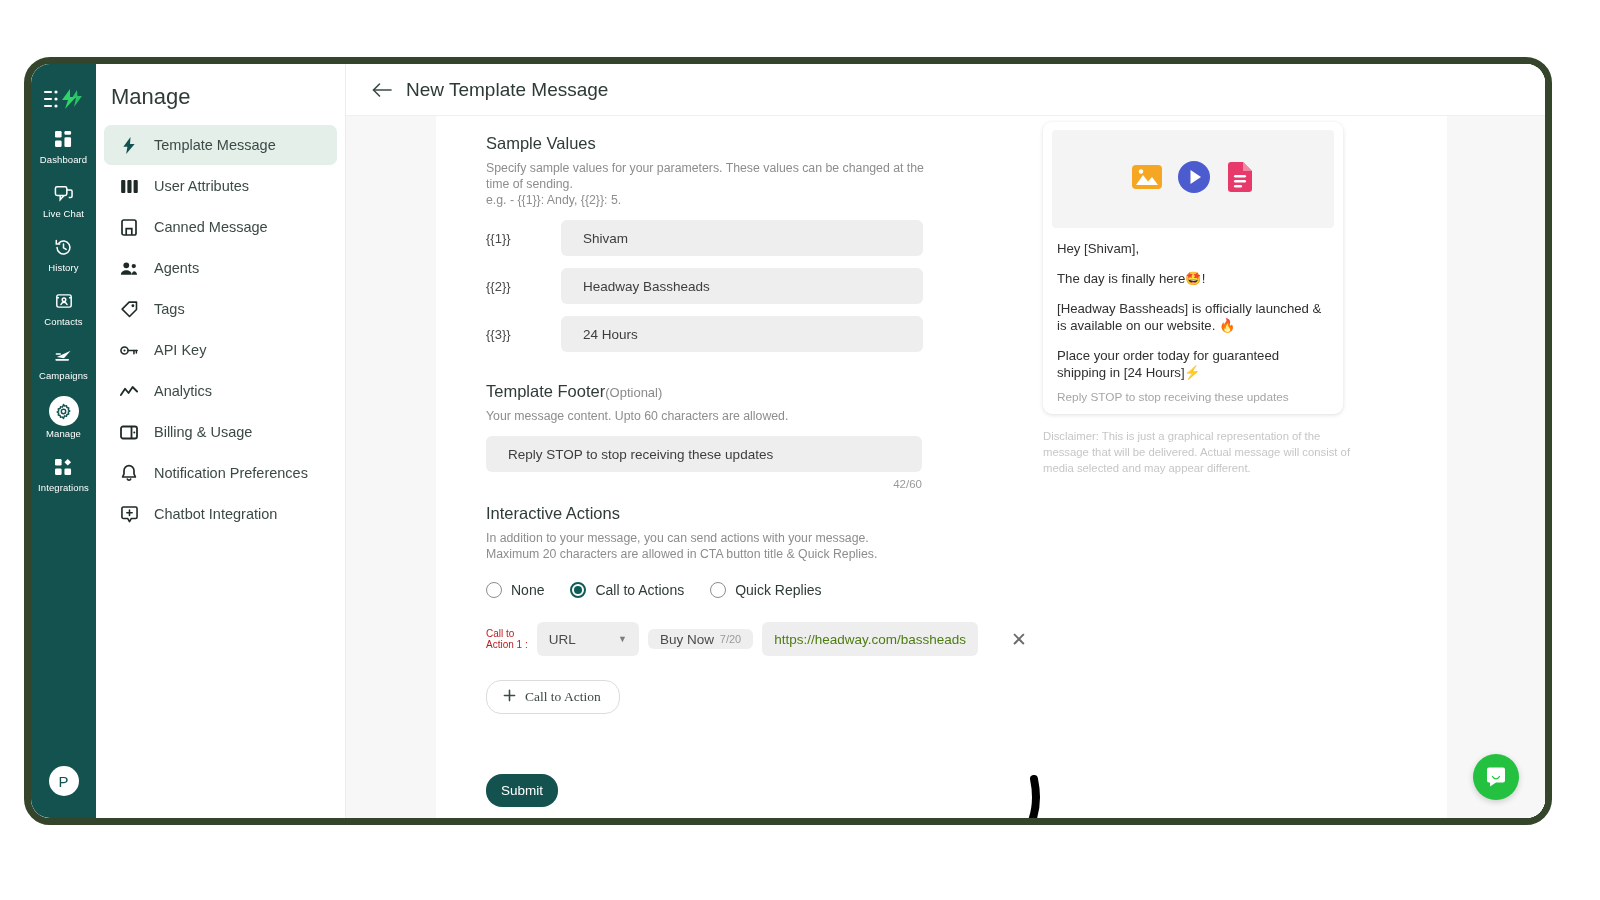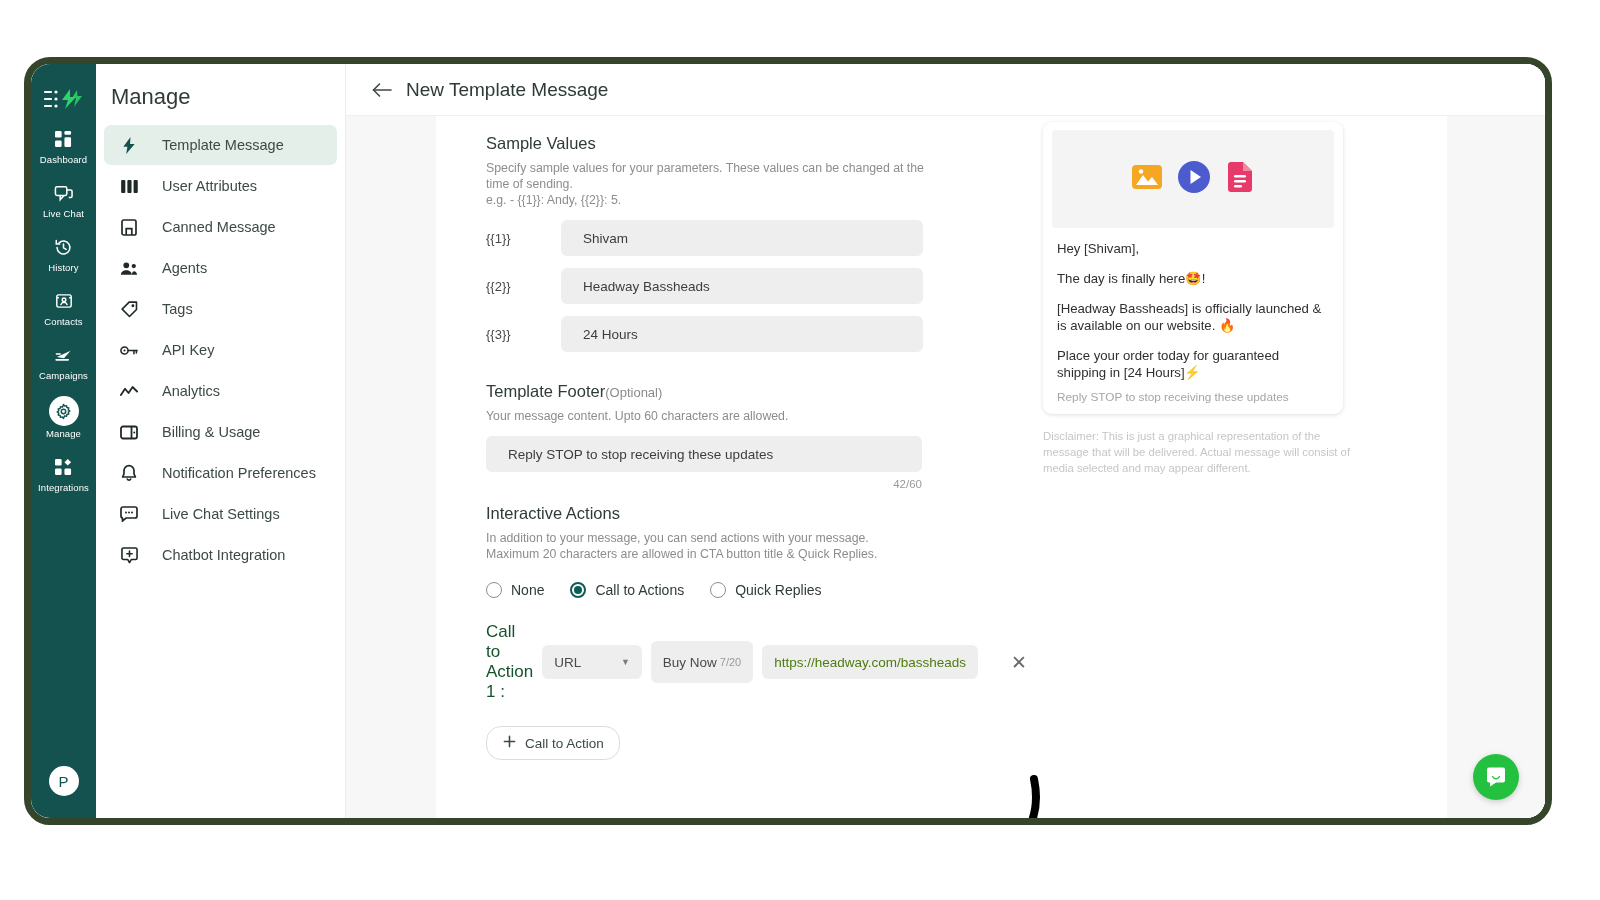--- a/index.html
+++ b/index.html
@@ -86,21 +86,21 @@
     border-right: 1px solid #ececec;
     padding-top: 16px;
   }
   #sidebar-title {
     font-size: 22px; color: #2f3b38;
     padding: 4px 0 14px 15px;
     font-weight: 400;
   }
   .nav-item {
     display: flex; align-items: center;
-    gap: 24px;
+    gap: 16px;
     height: 40px;
     margin: 1px 8px;
     padding-left: 16px;
     border-radius: 7px;
     cursor: pointer;
     color: #3c4a46;
     font-size: 14.5px;
   }
   .nav-item.active { background: #e4efea; }
   .nav-ico {
@@ -182,31 +182,31 @@
     display: flex; align-items: center; justify-content: center;
   }
   .radio.sel { border-color: #0c5d55; border-width: 2px; }
   .radio.sel::after {
     content: ""; width: 8px; height: 8px; border-radius: 50%;
     background: #0c5d55;
   }
   .radio-lbl { font-size: 14px; color: #2f3b38; }
 
   .cta-row { display: flex; align-items: center; gap: 9px; margin-top: 24px; }
-  .cta-lbl { font-size: 17px; color: #14532d; width: 98px; }
+  .cta-lbl { font-size: 10px; color: #b91c1c; width: 98px; }
   .select {
     width: 208px; height: 34px;
     background: #eeeeee; border-radius: 6px;
     display: flex; align-items: center; justify-content: space-between;
     padding: 0 12px; font-size: 13.5px; color: #4a4a4a;
     cursor: pointer;
   }
   .caret { font-size: 9px; color: #7c7c7c; }
   .cta-title {
-    width: 215px; height: 42px;
+    width: 215px; height: 20px;
     background: #eeeeee; border-radius: 6px;
     display: flex; align-items: center; justify-content: space-between;
     padding: 0 12px; font-size: 13.5px; color: #4a4a4a; cursor: text;
   }
   .cta-title .c { font-size: 11px; color: #9b9b9b; }
   .cta-url {
     width: 295px; height: 34px;
     background: #eeeeee; border-radius: 6px;
     display: flex; align-items: center;
     padding: 0 12px; font-size: 13.5px; color: #4d7c0f; cursor: text;
@@ -215,20 +215,21 @@
 
   .add-cta {
     margin-top: 24px;
     width: 134px; height: 34px;
     border: 1px solid #dcdcdc; border-radius: 15px;
     background: #ffffff;
     display: flex; align-items: center; gap: 9px;
     padding-left: 16px;
     font-size: 13.5px; color: #3c4a46;
     cursor: pointer;
+    font-family: Liberation Serif, serif;
   }
   #submit-btn {
     margin-top: 60px;
     width: 72px; height: 33px;
     background: #14524f; color: #ffffff;
     border: none; border-radius: 16px;
     font-size: 13.5px; cursor: pointer;
     font-family: "Liberation Sans", sans-serif;
   }
 
@@ -472,33 +473,20 @@
       <div class="nav-item">
         <span class="nav-ico">
           <svg width="16" height="18" viewBox="0 0 16 18" fill="none" stroke="currentColor" stroke-width="1.7" stroke-linejoin="round">
             <path d="M8 1.6 a5 5 0 0 0 -5 5 v3.2 L1.6 13 h12.8 L13 9.8 V6.6 a5 5 0 0 0 -5 -5 Z"></path>
             <path d="M6.3 15 a1.8 1.8 0 0 0 3.4 0" stroke-linecap="round"></path>
           </svg>
         </span>
         <span>Notification Preferences</span>
       </div>
 
-      <div class="nav-item">
-        <span class="nav-ico">
-          <svg width="18" height="16" viewBox="0 0 18 16" fill="none" stroke="currentColor" stroke-width="1.7">
-            <path d="M1 3 a2 2 0 0 1 2-2 h12 a2 2 0 0 1 2 2 v7 a2 2 0 0 1 -2 2 H6 L2.5 15 V12 H3 a2 2 0 0 1 -2-2 Z"></path>
-            <g fill="currentColor" stroke="none">
-                <circle cx="6" cy="6.5" r="1"></circle>
-                <circle cx="9" cy="6.5" r="1"></circle>
-                <circle cx="12" cy="6.5" r="1"></circle>
-              </g>
-          </svg>
-        </span>
-        <span>Live Chat Settings</span>
-      </div>
 
       <div class="nav-item">
         <span class="nav-ico">
           <svg width="17" height="17" viewBox="0 0 18 18" fill="none" stroke="currentColor" stroke-width="1.7" stroke-linejoin="round">
             <path d="M1 2.6 a1.6 1.6 0 0 1 1.6-1.6 h12.8 a1.6 1.6 0 0 1 1.6 1.6 v9 a1.6 1.6 0 0 1 -1.6 1.6 H11 L9 16.6 7 13.2 H2.6 A1.6 1.6 0 0 1 1 11.6 Z"></path>
             <path d="M9 4.4 V10 M6.2 7.2 H11.8" stroke-linecap="round"></path>
           </svg>
         </span>
         <span>Chatbot Integration</span>
       </div>

